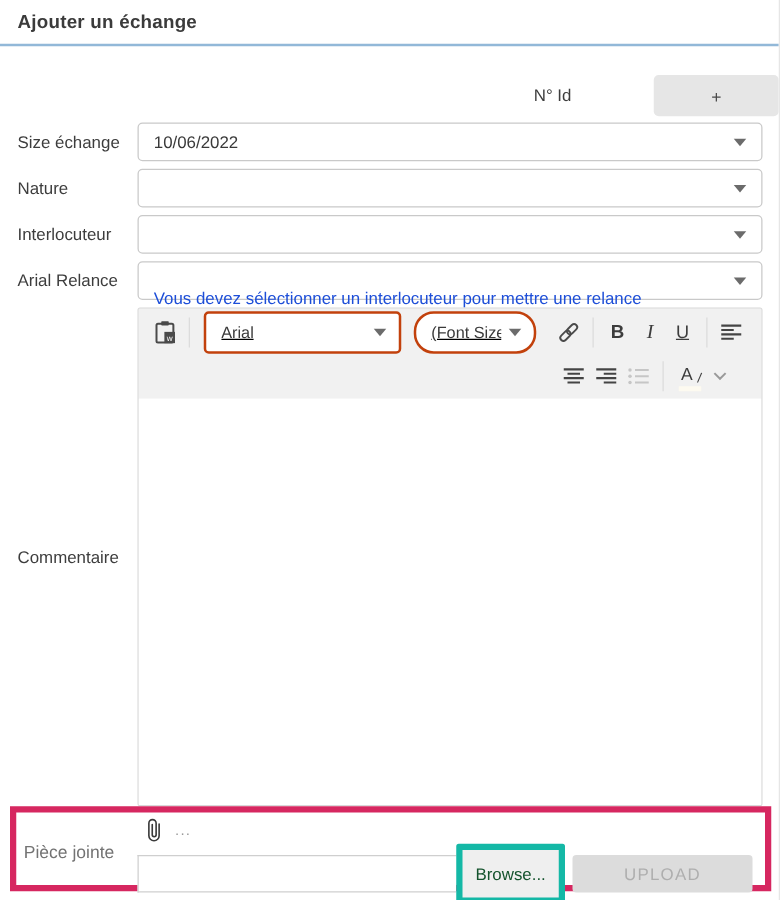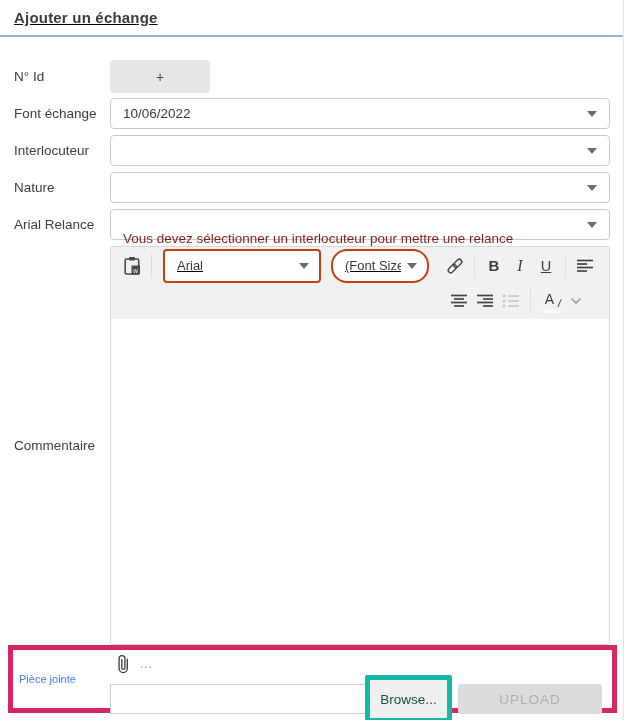--- a/index.html
+++ b/index.html
@@ -2,41 +2,41 @@
 <html><head>
 <meta charset="utf-8">
 <style>
   * { margin:0; padding:0; box-sizing:border-box; }
   html,body { background:#fff; }
   body { font-family:"Liberation Sans", sans-serif; }
   .page {
     position:relative; width:624px; height:720px; background:#fff;
     border-right:1px solid #e6e6e6; overflow:hidden;
   }
-  .header { padding:9px 14px 0 14px;text-decoration:underline; }
+  .header { padding:9px 14px 0 14px; }
   .page-title { font-size:15px; font-weight:700; color:#3b3b3b; letter-spacing:.2px; }
   .header-divider { margin-top:9px; border-bottom:2px solid #92b8d8; }
 
   .form { padding-top:23px; }
   .row { display:flex; align-items:center; padding-left:14px; margin-bottom:6px; }
   .row-label { width:96px; flex:0 0 96px; font-size:13.5px; color:#3d3d3d; }
 
   .add-btn {
     width:100px; height:33px; background:#e6e6e6; border:none; border-radius:4px;
     font-size:14px; color:#4a4a4a; cursor:pointer;
   }
-  .row-id { margin-bottom:5px; }
+  .row-id { margin-bottom:5px;justify-content:flex-end; }
 
   .sel {
     position:relative; width:500px; height:31px; border:1px solid #c9c9c9;
     border-radius:4px; background:#fff; display:flex; align-items:center;
     padding:0 30px 0 12px; cursor:pointer;
   }
   .sel-value { font-size:13.5px; color:#3a3a3a; white-space:nowrap; overflow:hidden;text-align:right; }
-  .sel-value.placeholder { color:#7f1d1d;margin-top:28px; }
+  .sel-value.placeholder { color:#1d4ed8;margin-top:28px; }
   .caret {
     position:absolute; right:12px; top:50%; margin-top:-3px;
     width:0; height:0; border-left:5px solid transparent; border-right:5px solid transparent;
     border-top:6px solid #6b6b6b;
   }
 
   
   .row-comment { align-items:center; margin-bottom:0; }
   .editor { width:500px; border:1px solid #d8d8d8; border-radius:2px; background:#fff; }
   .toolbar { background:#f1f1f1; padding:1px 0; }
@@ -63,21 +63,21 @@
   .font-color-glyph .slash { position:absolute; right:-4px; bottom:2px; font-size:11px; color:#3d3d3d; transform:rotate(8deg); }
   .font-color-glyph .swatch { position:absolute; left:0; right:-4px; bottom:-2px; height:4px; background:#fdfaf0; }
   .editor-content { height:325px; background:#fff; cursor:text; }
 
   
   .attach-box {
     position:absolute; left:8px; top:645px; width:609px; height:68px;
     border:5px solid #d62760; background:#fff;
   }
   .attach-inner { position:relative; width:100%; height:100%; }
-  .attach-label { position:absolute; left:6px; top:23px; font-size:11px; color:#3b82f6; }
+  .attach-label { position:absolute; left:6px; top:23px; font-size:14px; color:#737373; }
   .clip-row { position:absolute; left:103px; top:2px; display:flex; align-items:center; height:24px; }
   .clip-ellipsis { margin-left:10px; font-size:12px; color:#9a9a9a; letter-spacing:1px; }
   .file-row { position:absolute; left:97px; top:25px; display:flex; align-items:center; }
   .file-text {
     width:255px; height:30px; border:1px solid #cfcfcf; border-right:none; background:#fff;
     font-family:"Liberation Sans", sans-serif; font-size:13px; color:#3a3a3a; padding:0 8px; outline:none;
   }
   .browse-btn {
     width:87px; height:48px; background:#efefef; border:5px solid #14b8a6; border-radius:2px;
     font-family:"Liberation Sans", sans-serif; font-size:13.5px; color:#14532d; cursor:pointer;
@@ -99,37 +99,37 @@
   <div class="header-divider"></div>
 
   <div class="form">
 
     <div class="row row-id">
       <div class="row-label">N° Id</div>
       <button class="add-btn">+</button>
     </div>
 
     <div class="row">
-      <div class="row-label">Font échange</div>
+      <div class="row-label">Size échange</div>
       <div class="sel">
         <span class="sel-value">10/06/2022</span>
         <span class="caret"></span>
       </div>
     </div>
 
     <div class="row">
+      <div class="row-label">Nature</div>
+      <div class="sel">
+        <span class="sel-value"></span>
+        <span class="caret"></span>
+      </div>
+    </div>
+
+    <div class="row">
       <div class="row-label">Interlocuteur</div>
-      <div class="sel">
-        <span class="sel-value"></span>
-        <span class="caret"></span>
-      </div>
-    </div>
-
-    <div class="row">
-      <div class="row-label">Nature</div>
       <div class="sel">
         <span class="sel-value"></span>
         <span class="caret"></span>
       </div>
     </div>
 
     <div class="row">
       <div class="row-label">Arial Relance</div>
       <div class="sel">
         <span class="sel-value placeholder">Vous devez sélectionner un interlocuteur pour mettre une relance</span>

